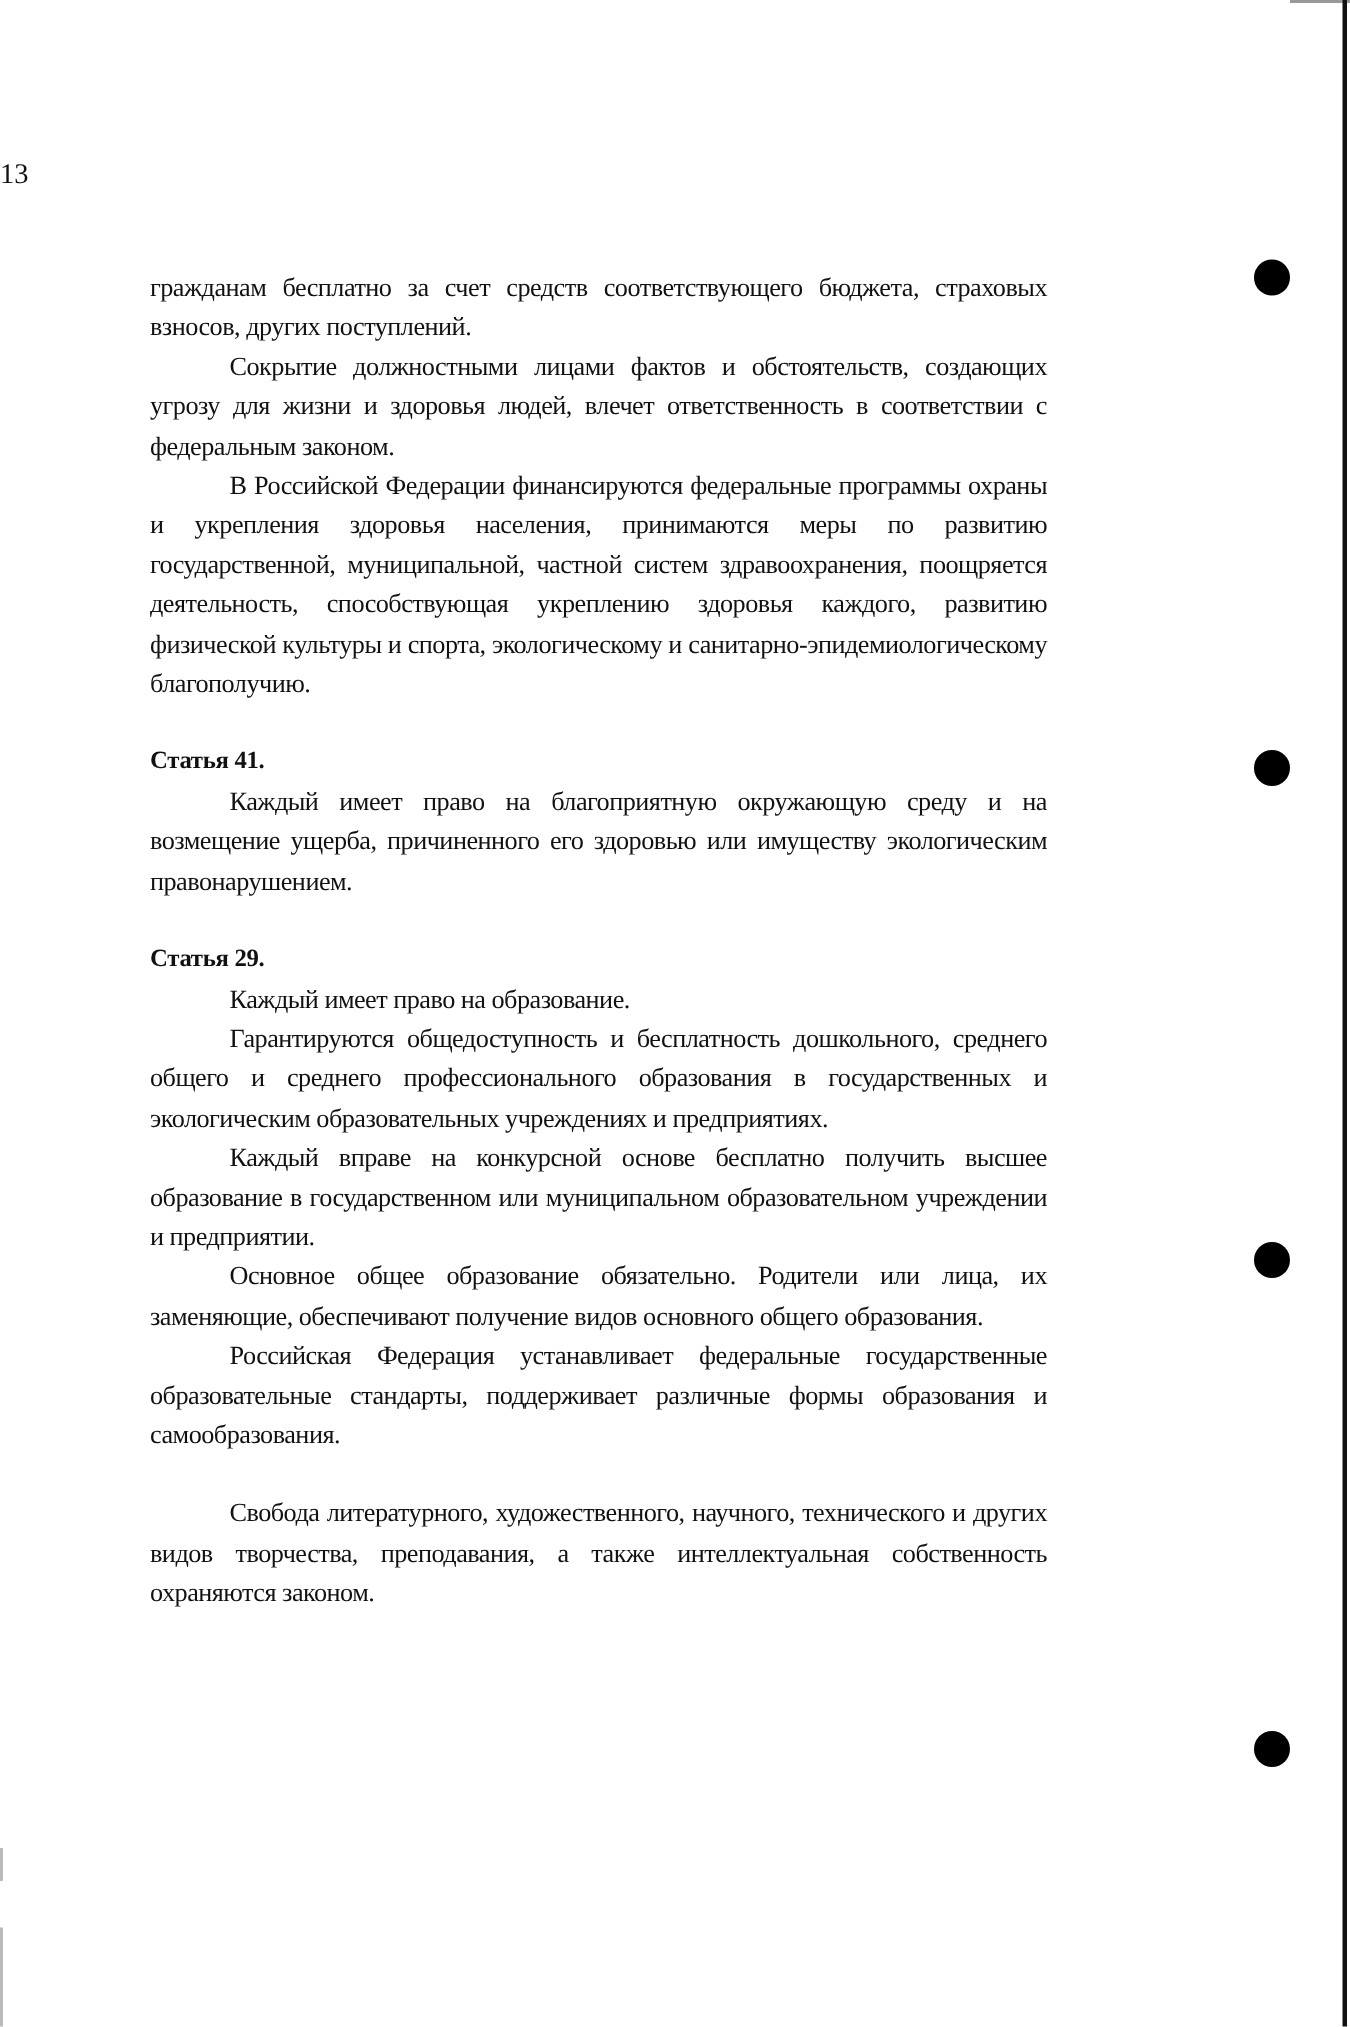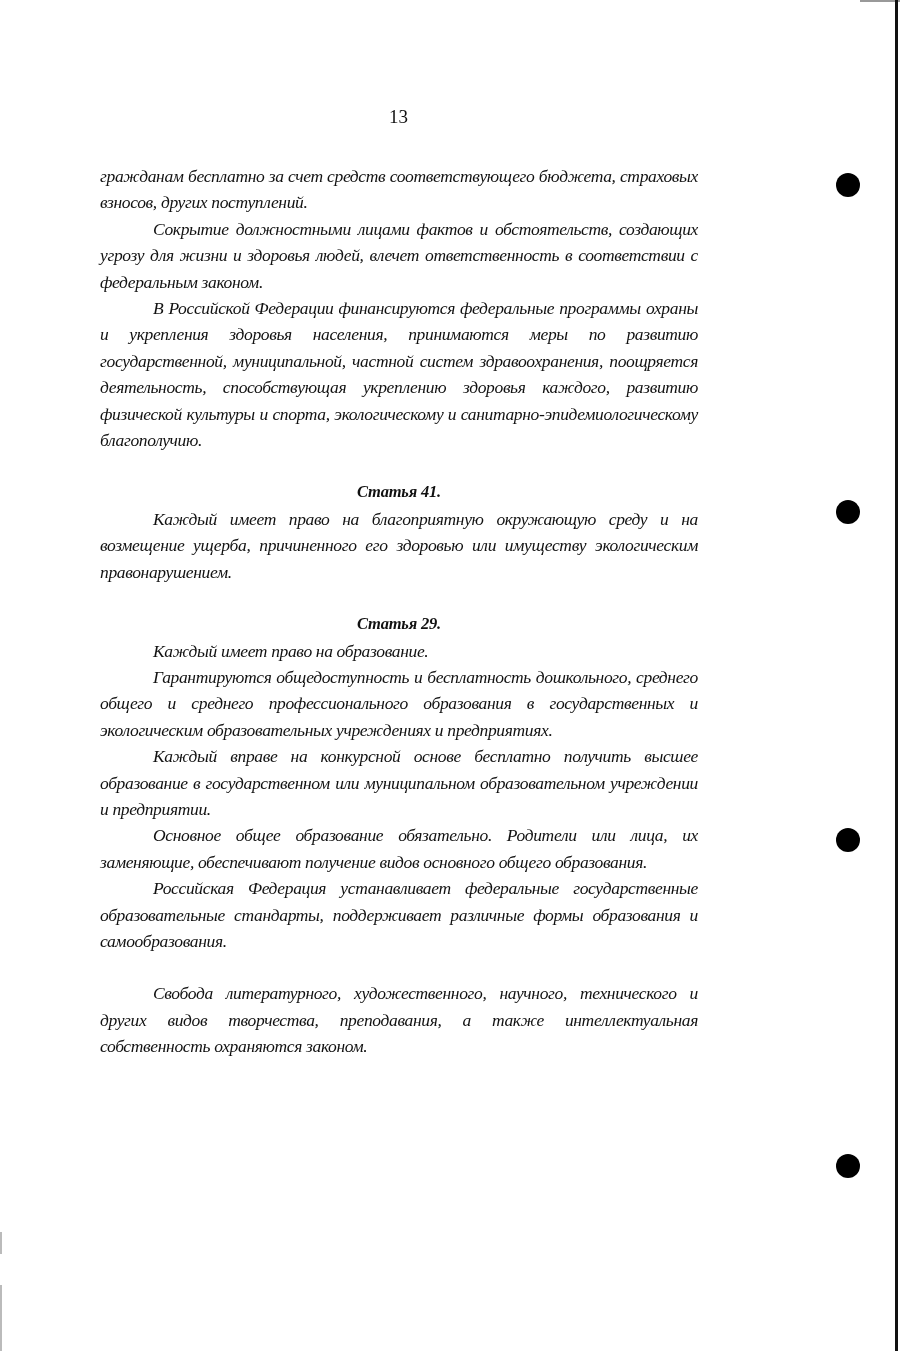--- a/index.html
+++ b/index.html
@@ -2,25 +2,25 @@
 <html><head>
 <meta charset="utf-8">
 <style>
   html, body { margin: 0; padding: 0; background: #ffffff; }
   body { width: 900px; height: 1351px; position: relative; overflow: hidden;
          font-family: "Liberation Serif", "DejaVu Serif", serif; color: #111; }
   .page-edge { position: absolute; top: 0; right: 2px; width: 3px; height: 1351px; background: #111; }
   .top-gray { position: absolute; top: 0; left: 860px; width: 40px; height: 2px; background: #999; }
   .left-mark { position: absolute; left: 0; width: 2px; background: #bbb; }
   .punch-hole { position: absolute; left: 836px; width: 24px; height: 24px; border-radius: 50%; background: #000; }
-  .page-number { position: absolute; top: 106px; left: 0; width: 797px; text-align: center; font-size: 19px; }
-  .content { position: absolute; left: 100px; width: 598px; top: 163px; font-size: 17.5px; line-height: 26.4px; letter-spacing: -0.35px; font-style: italic; }
+  .page-number { position: absolute; top: 106px; left: 0; width: 797px; text-align: left; font-size: 19px; }
+  .content { position: absolute; left: 100px; width: 598px; top: 178px; font-size: 17.5px; line-height: 26.4px; letter-spacing: -0.35px; }
   .para { margin: 0; text-align: justify; text-align-last: left; }
   .para.indent { text-indent: 53px; }
-  .heading { margin: 0; text-align: center; font-weight: bold; font-size: 16.5px; letter-spacing: -0.2px; }
+  .heading { margin: 0; text-align: left; font-weight: bold; font-size: 16.5px; letter-spacing: -0.2px; }
   .gap { height: 26px; }
 </style>
 </head>
 <body>
 
 <div class="top-gray"></div>
 <div class="page-edge"></div>
 <div class="left-mark" style="top:1232px;height:22px;"></div>
 <div class="left-mark" style="top:1285px;height:66px;"></div>
 

